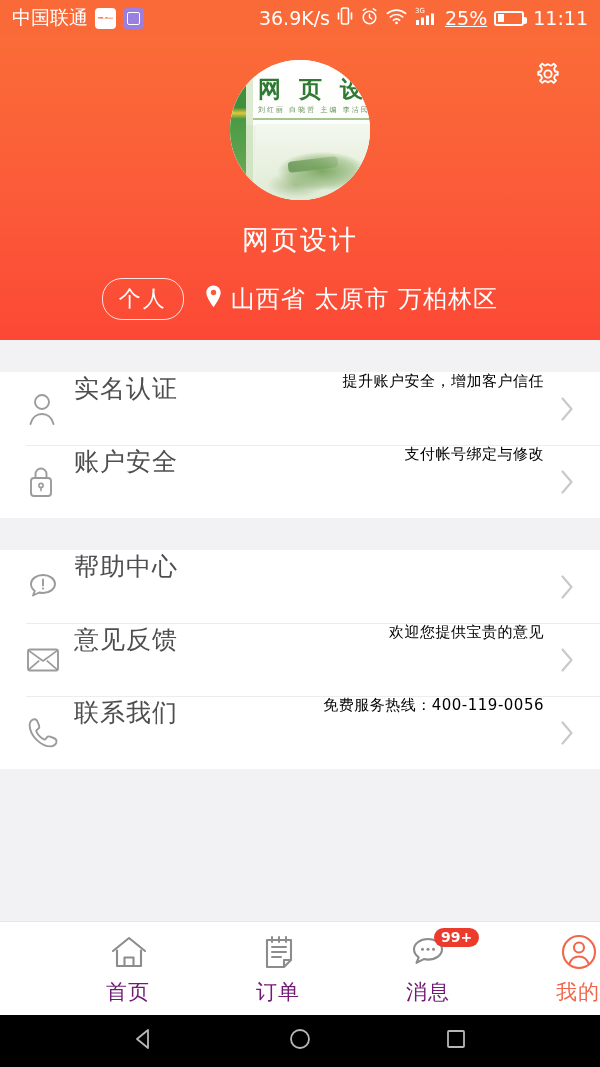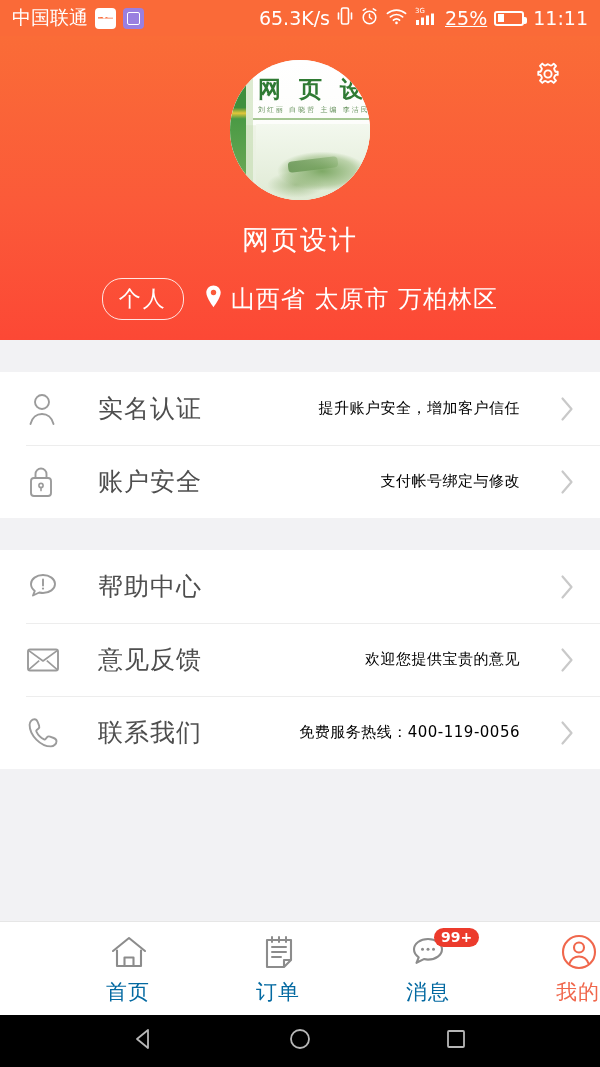--- a/index.html
+++ b/index.html
@@ -86,35 +86,35 @@
   .badge-person {
     border:1.5px solid rgba(255,255,255,.85); border-radius:20px;
     padding:5px 16px; color:#fff; font-size:22px; letter-spacing:2px;
   }
   .loc { display:flex; align-items:center; gap:8px; color:#fff; font-size:24px; letter-spacing:1px; }
 
   
   .content { flex:1 1 auto; background:#f2f2f4; overflow:hidden; }
   .gap { height:32px; background:#f2f2f4; }
   .card { background:#fff; }
-  .row { height:73px; display:flex; align-items:center; padding:0 22px 0 26px; position:relative; background:#fff;gap:24px; }
+  .row { height:73px; display:flex; padding:0 22px 0 26px; position:relative; background:#fff; }
   .row + .row::before {
     content:""; position:absolute; left:26px; right:0; top:0; height:1px; background:#ededed;
   }
   .row .r-icon { width:42px; flex:0 0 42px; display:flex; align-items:center; justify-content:flex-start; }
   .row .r-title { font-size:25px; color:#4e4e4e; letter-spacing:1px; margin-left:6px; }
   .row .r-desc { margin-left:auto; font-size:15px; color:#000000; letter-spacing:.5px; white-space:nowrap; }
   .row .r-arrow { margin-left:16px; flex:0 0 18px; display:flex; align-items:center; }
 
   
   .tabbar {
     flex:0 0 94px; background:#fff; display:flex; border-top:1px solid #e6e6e6;
   }
   .tab { flex:1; display:flex; flex-direction:column; align-items:flex-end; justify-content:center; gap:6px; position:relative; }
-  .tab .t-label { font-size:21px; color:#0369a1; letter-spacing:1px; }
+  .tab .t-label { font-size:21px; color:#701a75; letter-spacing:1px; }
   .tab.active .t-label { color:#f0674c; }
   .tab .t-icon { position:relative; width:42px; height:40px; display:flex; align-items:center; justify-content:center; }
   .badge99 {
     position:absolute; left:26px; top:-4px;
     background:#ec3b2c; color:#fff; font-size:14px; font-weight:bold;
     border-radius:11px; padding:2px 7px; line-height:1.1; letter-spacing:0;
   }
 
   
   .navbar { flex:0 0 52px; background:#000; display:flex; align-items:center; justify-content:center; gap:130px; }
@@ -124,21 +124,21 @@
 
 <div class="phone">
 
   <div class="statusbar">
     <div class="sb-left">
       <span class="sb-carrier">中国联通</span>
       <span class="sb-appicon health"></span>
       <span class="sb-appicon photo"></span>
     </div>
     <div class="sb-right">
-      <span class="sb-speed">65.3K/s</span>
+      <span class="sb-speed">36.9K/s</span>
       <span class="ico">
         <svg width="16" height="20" viewBox="0 0 16 20">
             <rect x="4.5" y="2" width="7" height="16" rx="1.5" fill="none" stroke="#fff" stroke-width="1.6"></rect>
             <path d="M1.5 7v6M14.5 7v6" stroke="#fff" stroke-width="1.6" stroke-linecap="round"></path>
           </svg>
       </span>
       <span class="ico">
         <svg width="19" height="19" viewBox="0 0 20 20">
             <circle cx="10" cy="11" r="6.6" fill="none" stroke="#fff" stroke-width="1.6"></circle>
             <path d="M10 7.6V11l2.4 1.6" stroke="#fff" stroke-width="1.5" stroke-linecap="round" fill="none"></path>

